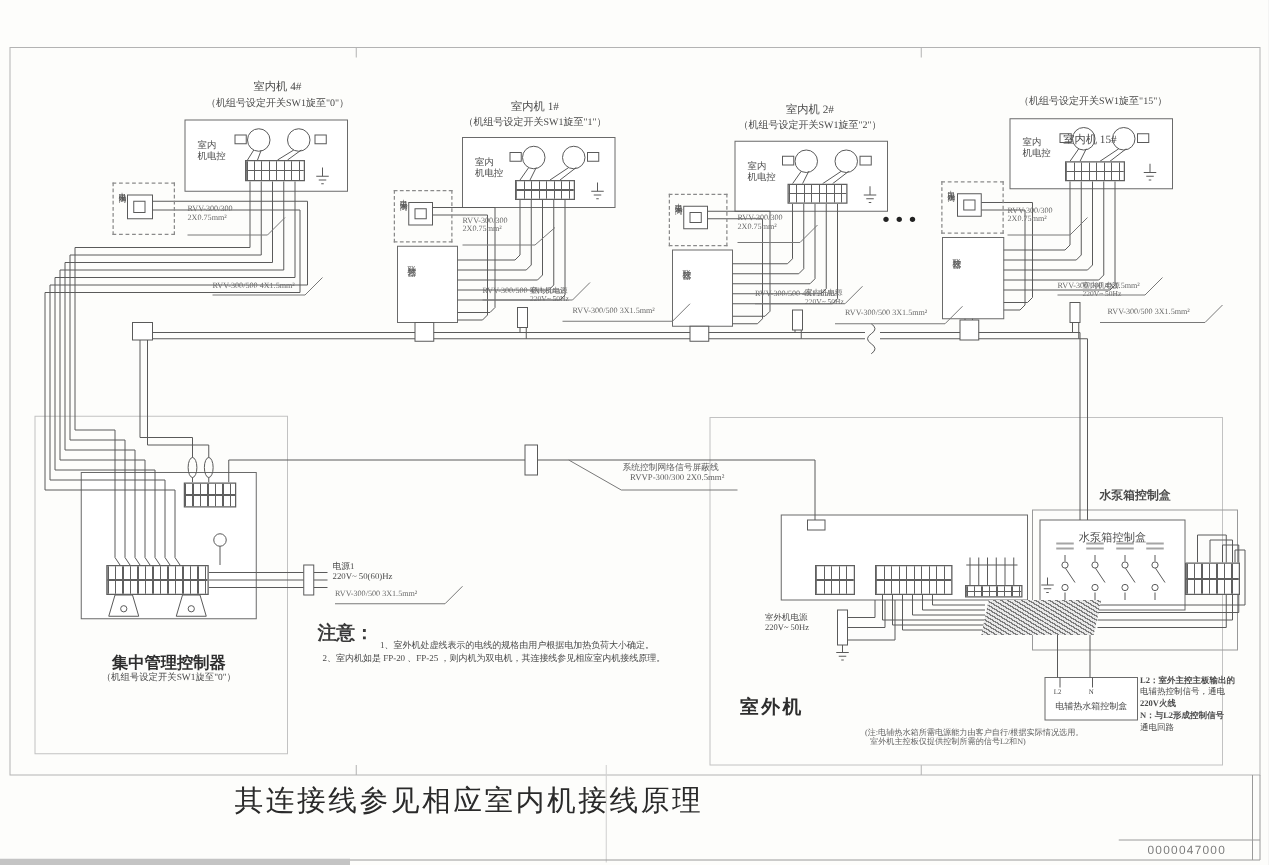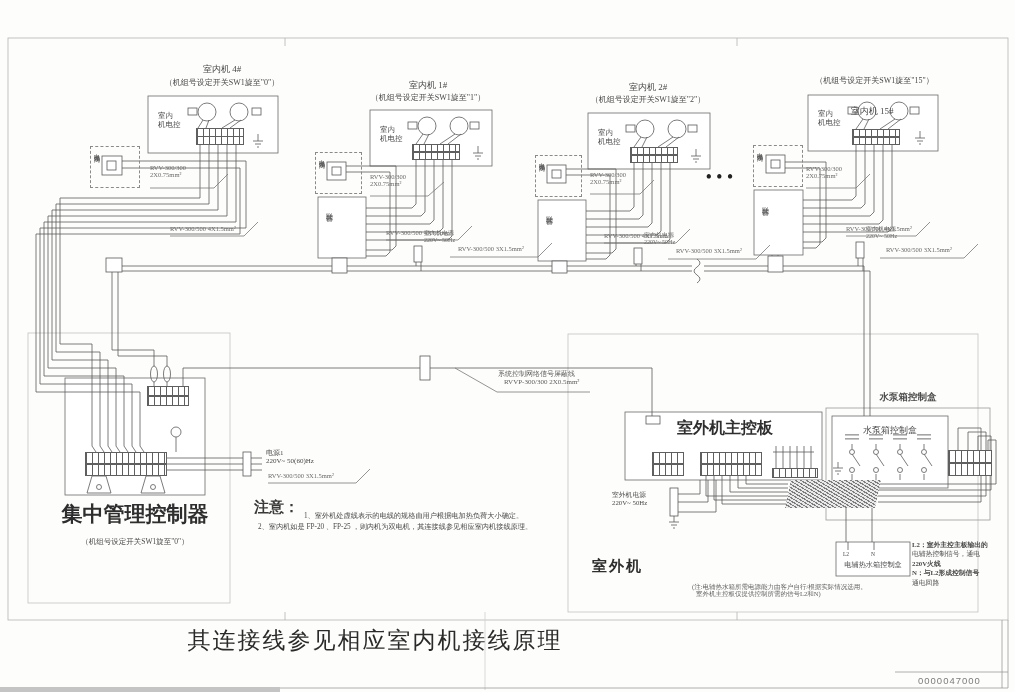--- a/index.html
+++ b/index.html
@@ -267,33 +267,32 @@
 <div class="tstrip" style="left:852px;top:129px;width:48px;height:16px;"></div>
 <div class="dashedbox" style="left:753px;top:145px;width:50px;height:42px;"></div>
 
 <div class="lbl" style="left:498px;top:370px;font-size:7px;color:#5f5f5f;">
   <div>系统控制网络信号屏蔽线</div>
       <div style="padding-left:6px;">RVVP-300/300 2X0.5mm²</div>
 </div>
 
 <div class="tstrip" style="left:147px;top:386px;width:42px;height:20px;"></div>
 <div class="tstrip" style="left:85px;top:452px;width:82px;height:24px;"></div>
-<div class="lbl c" style="left:56px;top:502px;width:158px;font-size:21px;font-weight:600;color:#2e2e2e;">集中管理控制器</div>
+<div class="lbl c" style="left:56px;top:523px;width:158px;font-size:13px;font-weight:600;color:#2e2e2e;">集中管理控制器</div>
 <div class="lbl c" style="left:48px;top:538px;width:174px;font-size:7.5px;">（机组号设定开关SW1旋至"0"）</div>
 <div class="lbl" style="left:266px;top:449px;font-size:7px;">
   <div>电源1</div>
       <div>220V~ 50(60)Hz</div>
 </div>
 <div class="lbl" style="left:268px;top:472px;font-size:6.5px;color:#6b6b6b;">RVV-300/500 3X1.5mm²</div>
 
 <div class="lbl" style="left:254px;top:499px;font-size:15px;font-weight:600;color:#3a3a3a;">注意：</div>
 <div class="lbl" style="left:258px;top:512px;font-size:7.2px;margin-left:46px;">1、室外机处虚线表示的电线的规格由用户根据电加热负荷大小确定。</div>
 <div class="lbl" style="left:258px;top:523px;font-size:7.2px;">2、室内机如是 FP-20 、FP-25 ，则内机为双电机，其连接线参见相应室内机接线原理。</div>
 
-<div class="lbl c" style="left:638px;top:419px;width:174px;font-size:16px;font-weight:600;color:#2e2e2e;">室外机主控板</div>
 <div class="tstrip" style="left:652px;top:452px;width:32px;height:24px;"></div>
 <div class="tstrip" style="left:700px;top:452px;width:62px;height:24px;"></div>
 <div class="tstrip" style="left:772px;top:468px;width:46px;height:10px;"></div>
 <div class="hatch" style="left:788px;top:480px;width:90px;height:28px;"></div>
 <div class="lbl c" style="left:833px;top:392px;width:150px;font-size:9.5px;font-weight:600;">水泵箱控制盒</div>
 <div class="lbl c" style="left:843px;top:425px;width:94px;font-size:9px;">水泵箱控制盒</div>
 <div class="tstrip" style="left:948px;top:450px;width:44px;height:26px;"></div>
 <div class="lbl" style="left:612px;top:491px;font-size:6.8px;">
   <div>室外机电源</div>
       <div>220V~ 50Hz</div>

